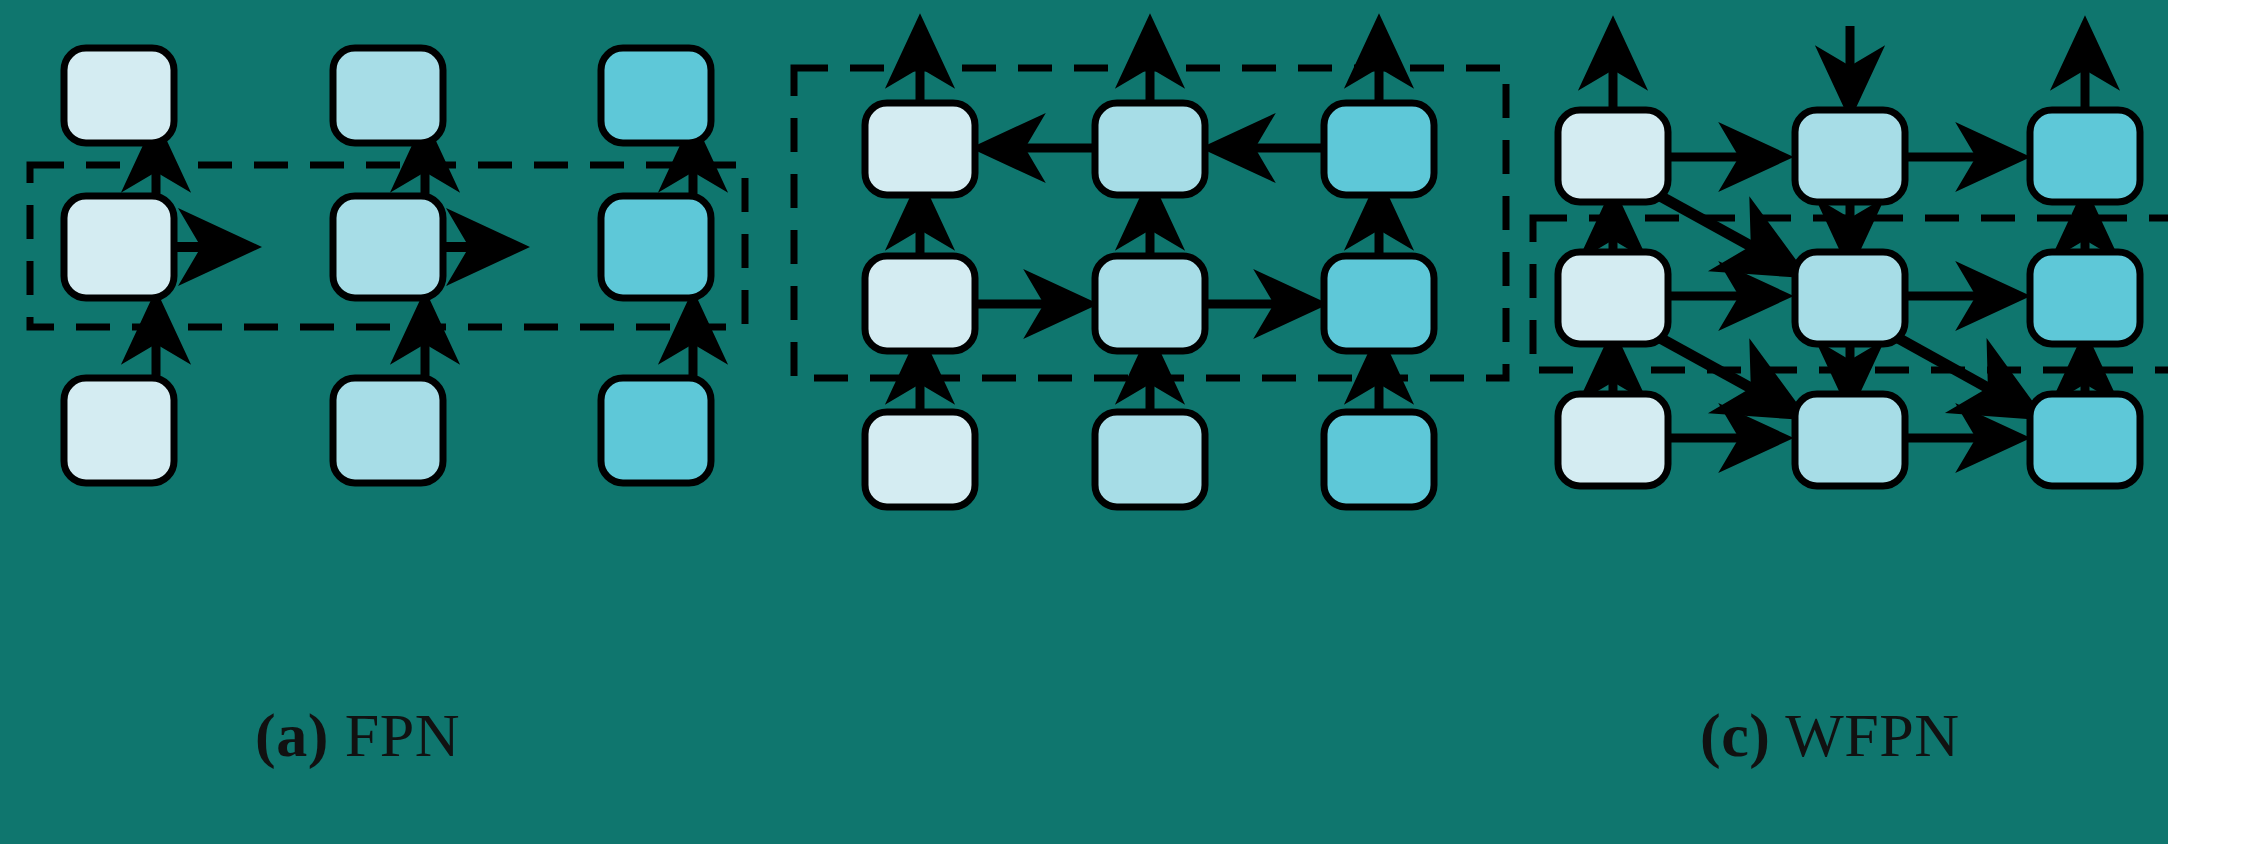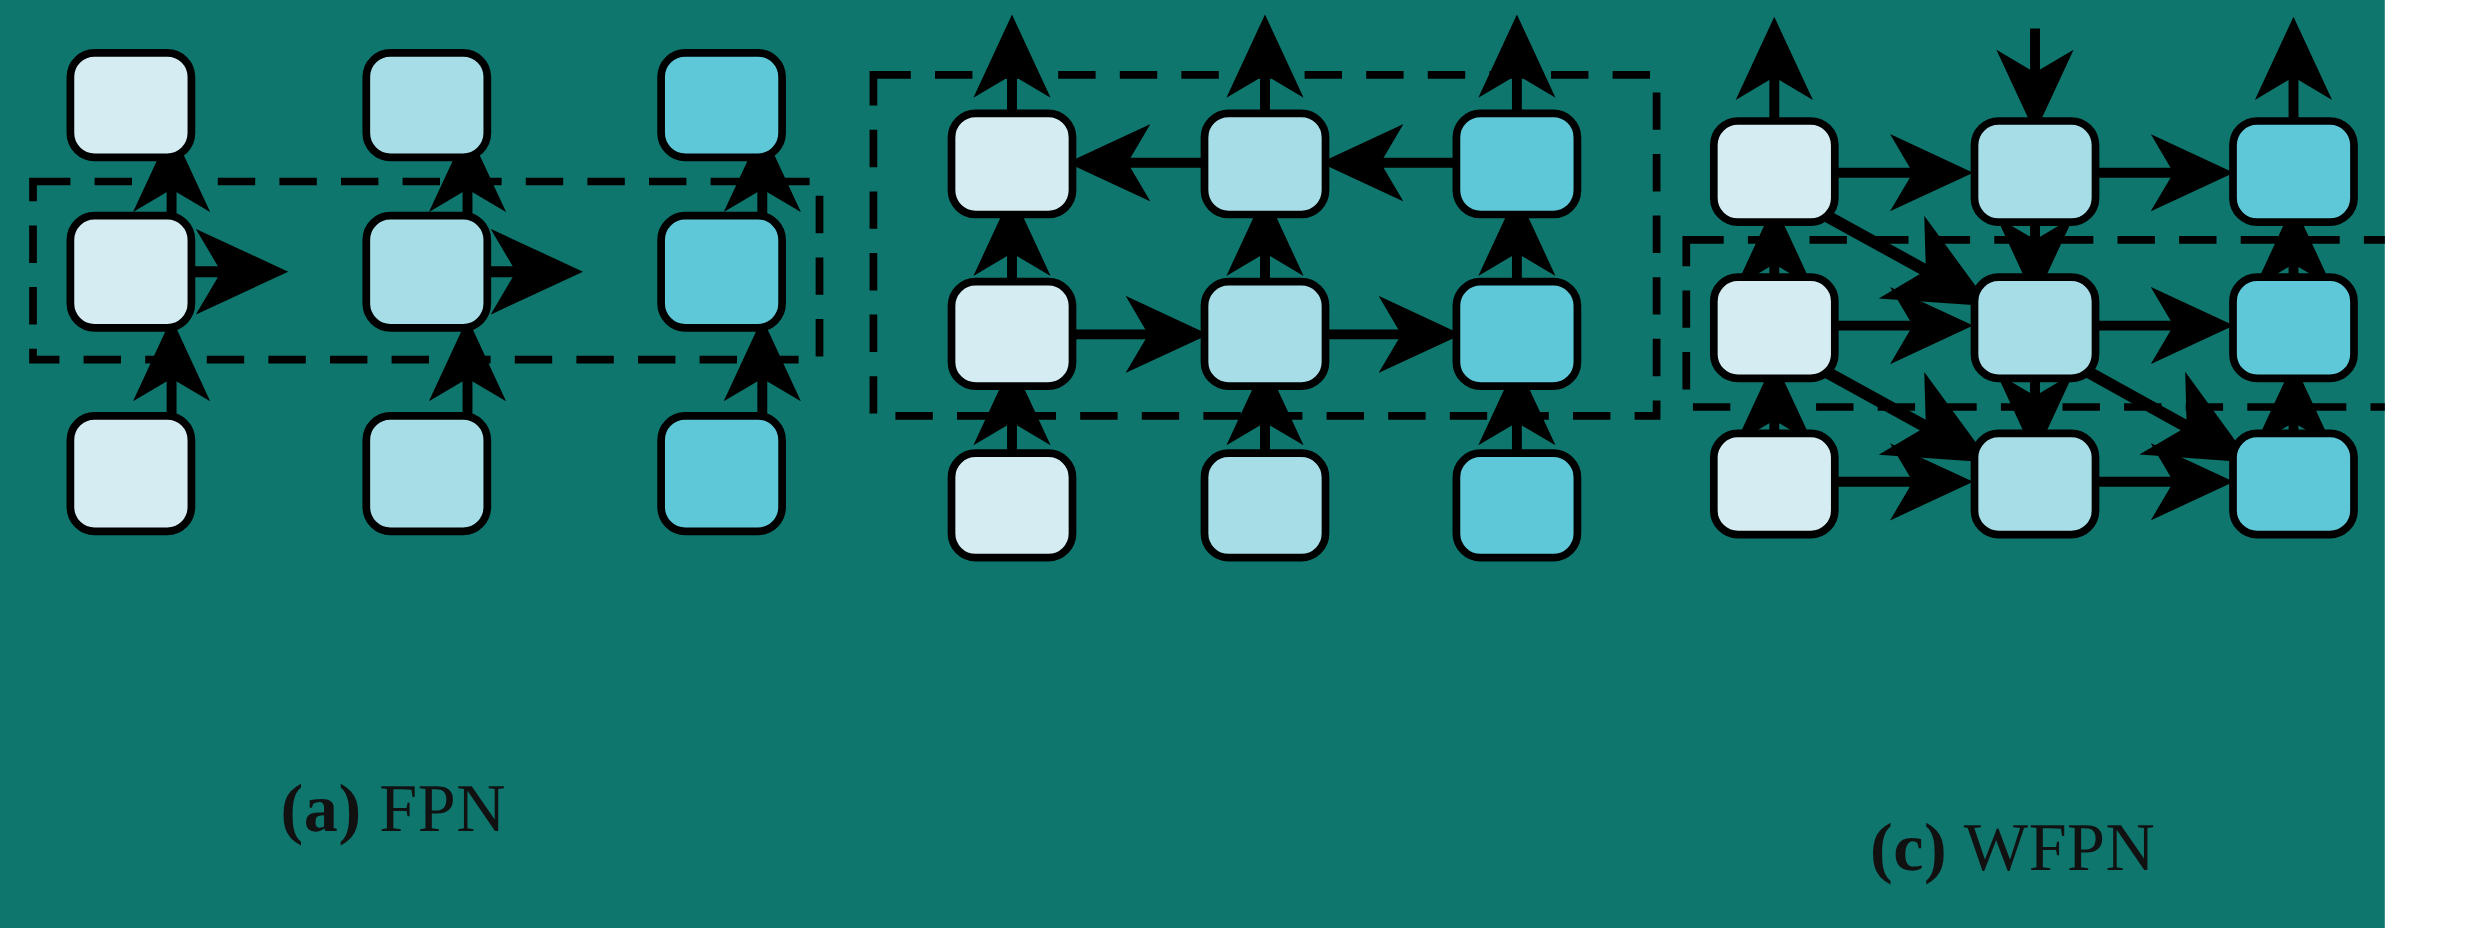--- a/index.html
+++ b/index.html
@@ -16,21 +16,21 @@
     position:absolute;
     font-family:"Liberation Serif", serif;
     font-size:62px;
     color:#111111;
     white-space:nowrap;
     letter-spacing:0.5px;
   }
   .panel-caption b{font-weight:bold;}
   .cap-a{left:255px;top:700px;}
   .cap-b{left:975px;top:700px;}
-  .cap-c{left:1700px;top:700px;margin-top:36px;}
+  .cap-c{left:1700px;top:700px;}
 </style>
 </head>
 <body>
 
 <div id="root">
 
   <svg width="2252" height="844" viewBox="0 0 2252 844">
     <defs>
       <marker id="ah" markerWidth="9" markerHeight="9" refX="7.2" refY="4.5" orient="auto" markerUnits="strokeWidth">
         <path d="M0,0.6 L8.4,4.5 L0,8.4 L2.3,4.5 Z" fill="#000000"></path>

